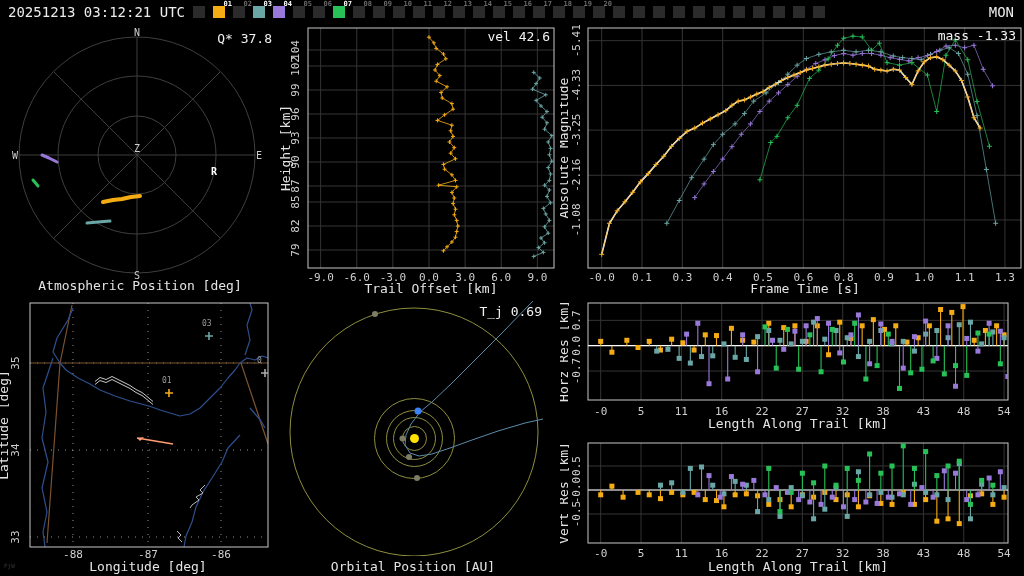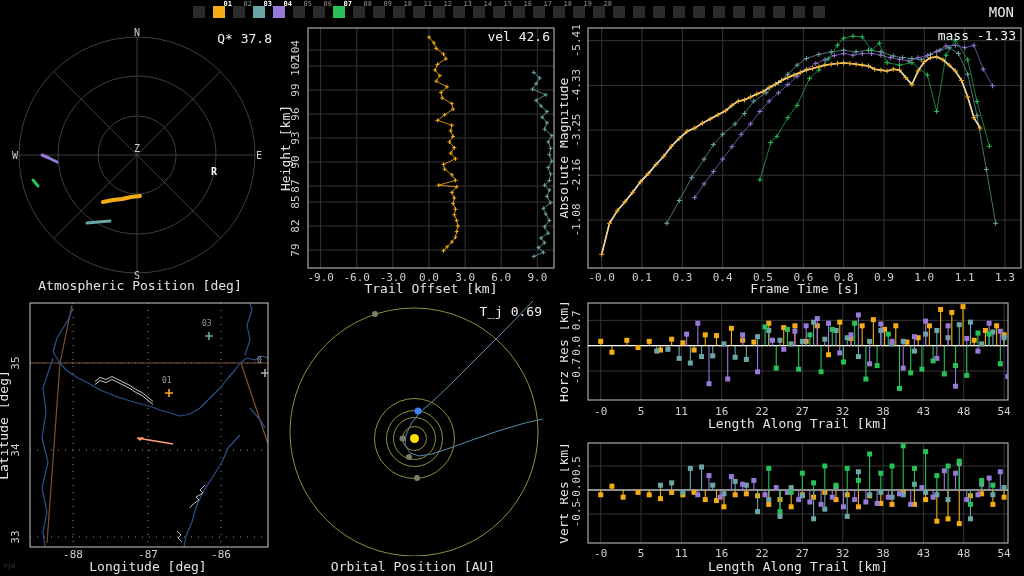--- a/index.html
+++ b/index.html
@@ -15,20 +15,21 @@
   svg text{font-family:"DejaVu Sans Mono","Liberation Mono",monospace;}
   .tick{fill:#cfcfcf;font-size:11px;}
   .axlab{fill:#e4e4e4;font-size:13px;}
   .stat{fill:#f2f2f2;font-size:13px;}
 </style>
 </head>
 <body>
 
 <div id="screen">
   <div id="topbar">
+    <span id="clock">20251213 03:12:21 UTC</span>
     <div id="stations"><div class="st" style="background: rgb(43, 43, 43);"></div><div class="st" style="background: rgb(245, 172, 20);"><span class="lb" style="color: rgb(255, 255, 255);">01</span></div><div class="st" style="background: rgb(43, 43, 43);"><span class="lb" style="color: rgb(106, 106, 106);">02</span></div><div class="st" style="background: rgb(107, 166, 166);"><span class="lb" style="color: rgb(255, 255, 255);">03</span></div><div class="st" style="background: rgb(152, 120, 216);"><span class="lb" style="color: rgb(255, 255, 255);">04</span></div><div class="st" style="background: rgb(43, 43, 43);"><span class="lb" style="color: rgb(106, 106, 106);">05</span></div><div class="st" style="background: rgb(43, 43, 43);"><span class="lb" style="color: rgb(106, 106, 106);">06</span></div><div class="st" style="background: rgb(40, 193, 88);"><span class="lb" style="color: rgb(255, 255, 255);">07</span></div><div class="st" style="background: rgb(43, 43, 43);"><span class="lb" style="color: rgb(106, 106, 106);">08</span></div><div class="st" style="background: rgb(43, 43, 43);"><span class="lb" style="color: rgb(106, 106, 106);">09</span></div><div class="st" style="background: rgb(43, 43, 43);"><span class="lb" style="color: rgb(106, 106, 106);">10</span></div><div class="st" style="background: rgb(43, 43, 43);"><span class="lb" style="color: rgb(106, 106, 106);">11</span></div><div class="st" style="background: rgb(43, 43, 43);"><span class="lb" style="color: rgb(106, 106, 106);">12</span></div><div class="st" style="background: rgb(43, 43, 43);"><span class="lb" style="color: rgb(106, 106, 106);">13</span></div><div class="st" style="background: rgb(43, 43, 43);"><span class="lb" style="color: rgb(106, 106, 106);">14</span></div><div class="st" style="background: rgb(43, 43, 43);"><span class="lb" style="color: rgb(106, 106, 106);">15</span></div><div class="st" style="background: rgb(43, 43, 43);"><span class="lb" style="color: rgb(106, 106, 106);">16</span></div><div class="st" style="background: rgb(43, 43, 43);"><span class="lb" style="color: rgb(106, 106, 106);">17</span></div><div class="st" style="background: rgb(43, 43, 43);"><span class="lb" style="color: rgb(106, 106, 106);">18</span></div><div class="st" style="background: rgb(43, 43, 43);"><span class="lb" style="color: rgb(106, 106, 106);">19</span></div><div class="st" style="background: rgb(43, 43, 43);"><span class="lb" style="color: rgb(106, 106, 106);">20</span></div><div class="st" style="background: rgb(43, 43, 43);"></div><div class="st" style="background: rgb(43, 43, 43);"></div><div class="st" style="background: rgb(43, 43, 43);"></div><div class="st" style="background: rgb(43, 43, 43);"></div><div class="st" style="background: rgb(43, 43, 43);"></div><div class="st" style="background: rgb(43, 43, 43);"></div><div class="st" style="background: rgb(43, 43, 43);"></div><div class="st" style="background: rgb(43, 43, 43);"></div><div class="st" style="background: rgb(43, 43, 43);"></div><div class="st" style="background: rgb(43, 43, 43);"></div><div class="st" style="background: rgb(43, 43, 43);"></div></div>
     <span id="mode">MON</span>
   </div>
 
   <svg id="p-atm" style="left:0;top:25px" width="280" height="270" viewBox="0 0 280 270">
     <g id="atm-g">
         <circle cx="137" cy="130" r="39" fill="none" stroke="#3f3f3f" stroke-width="1"></circle>
         <circle cx="137" cy="130" r="79" fill="none" stroke="#3f3f3f" stroke-width="1"></circle>
         <circle cx="137" cy="130" r="118" fill="none" stroke="#3f3f3f" stroke-width="1"></circle>
         <line x1="137" y1="130" x2="255" y2="130" stroke="#3f3f3f" stroke-width="1"></line>

